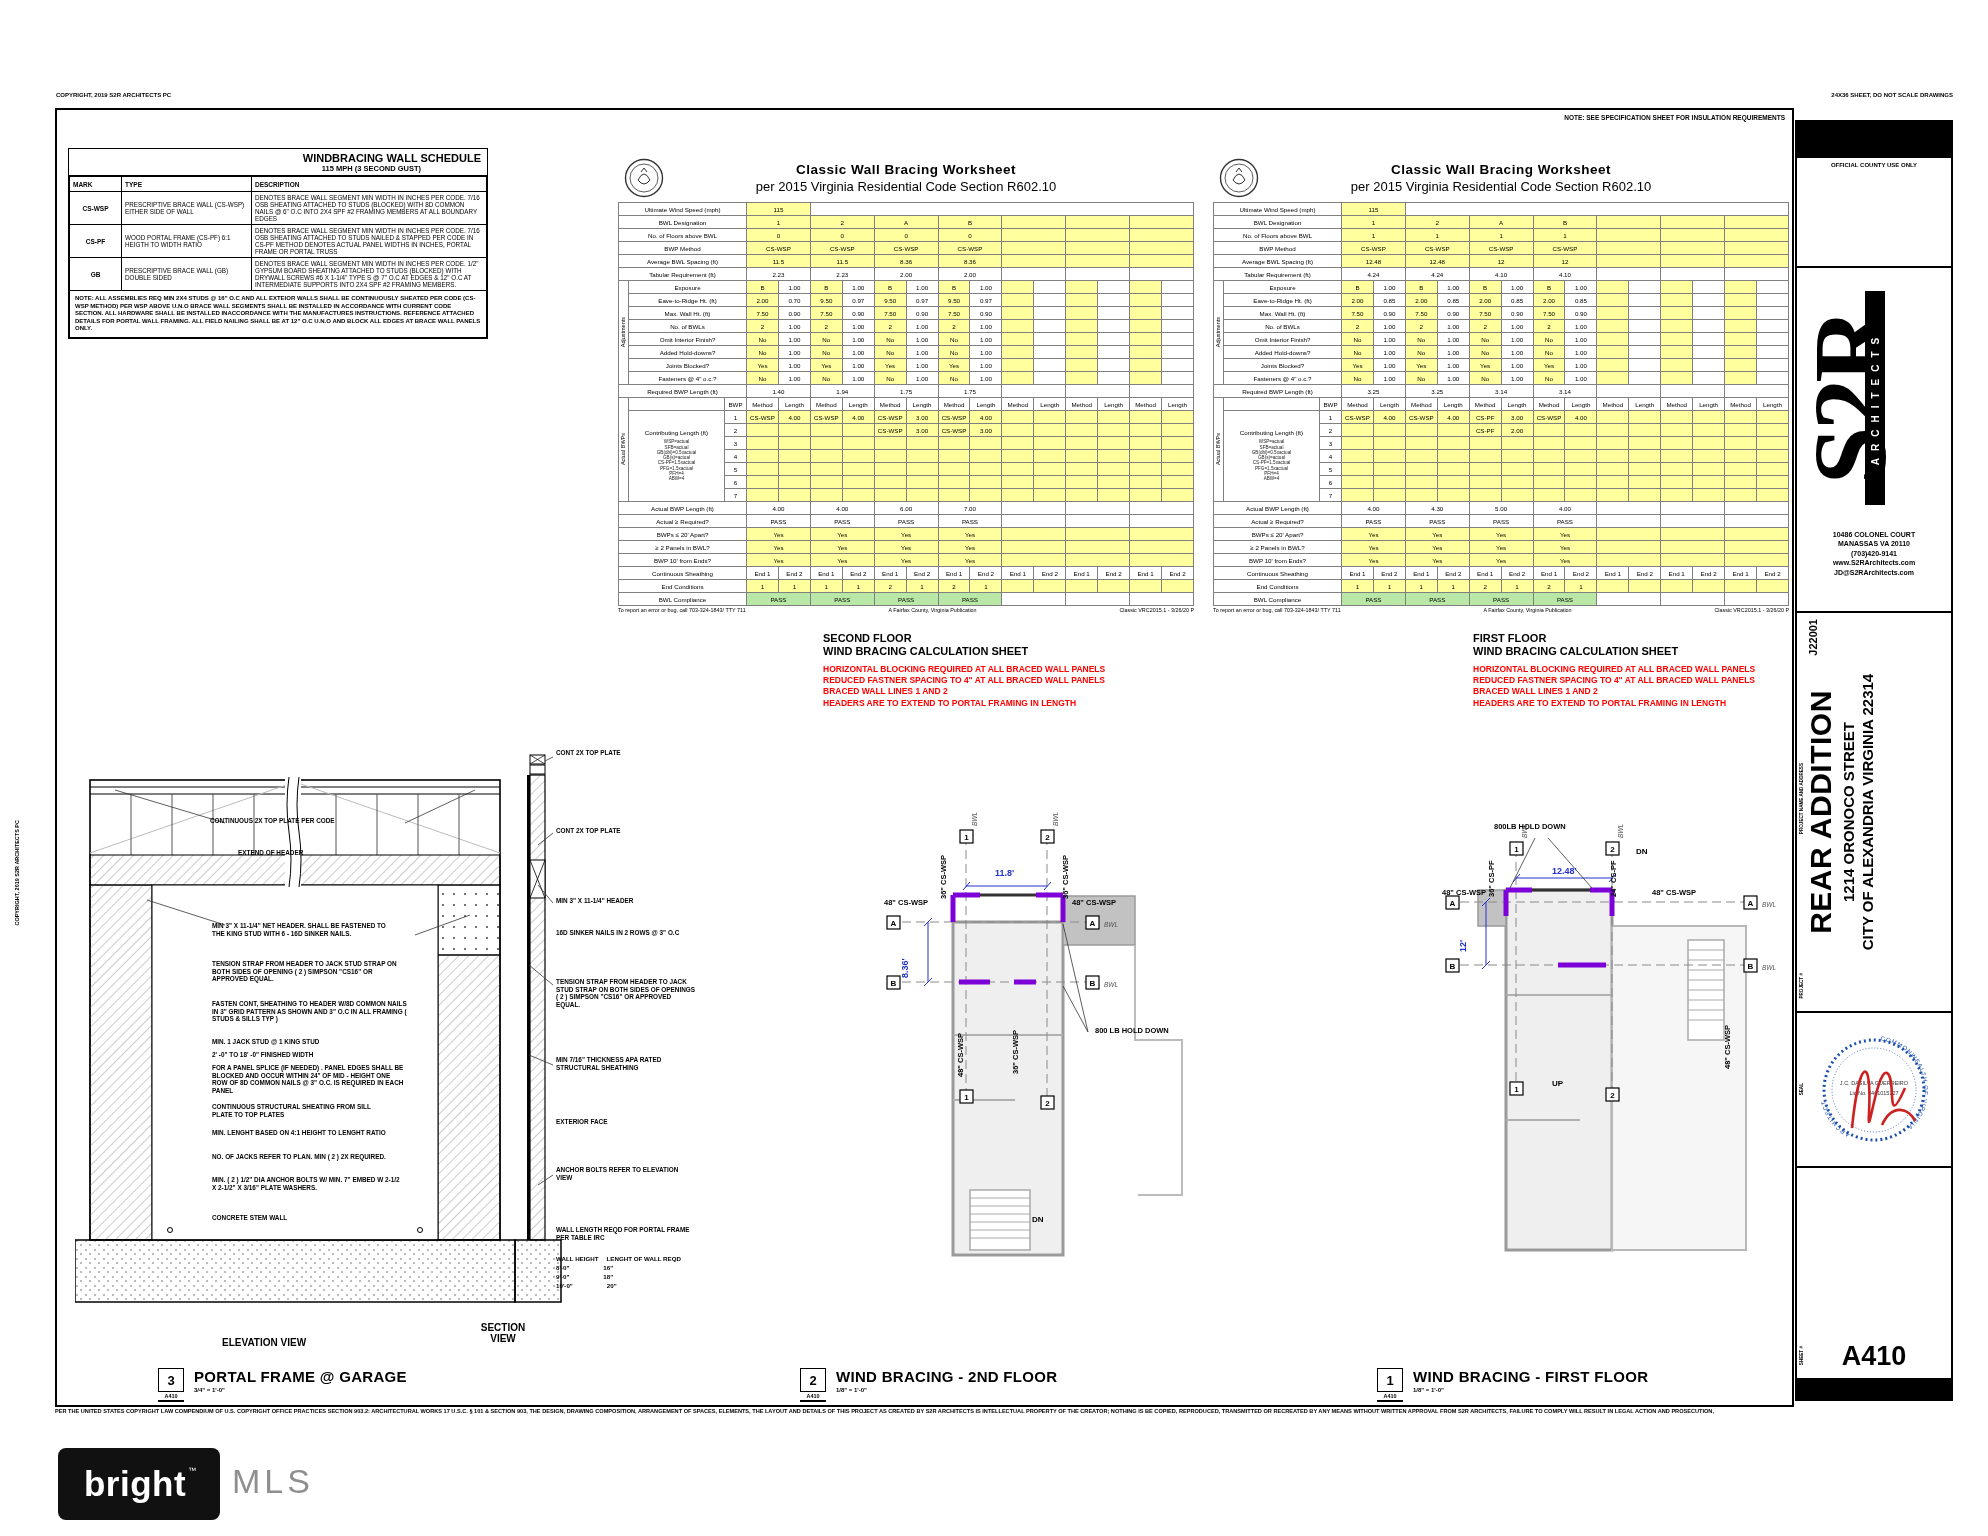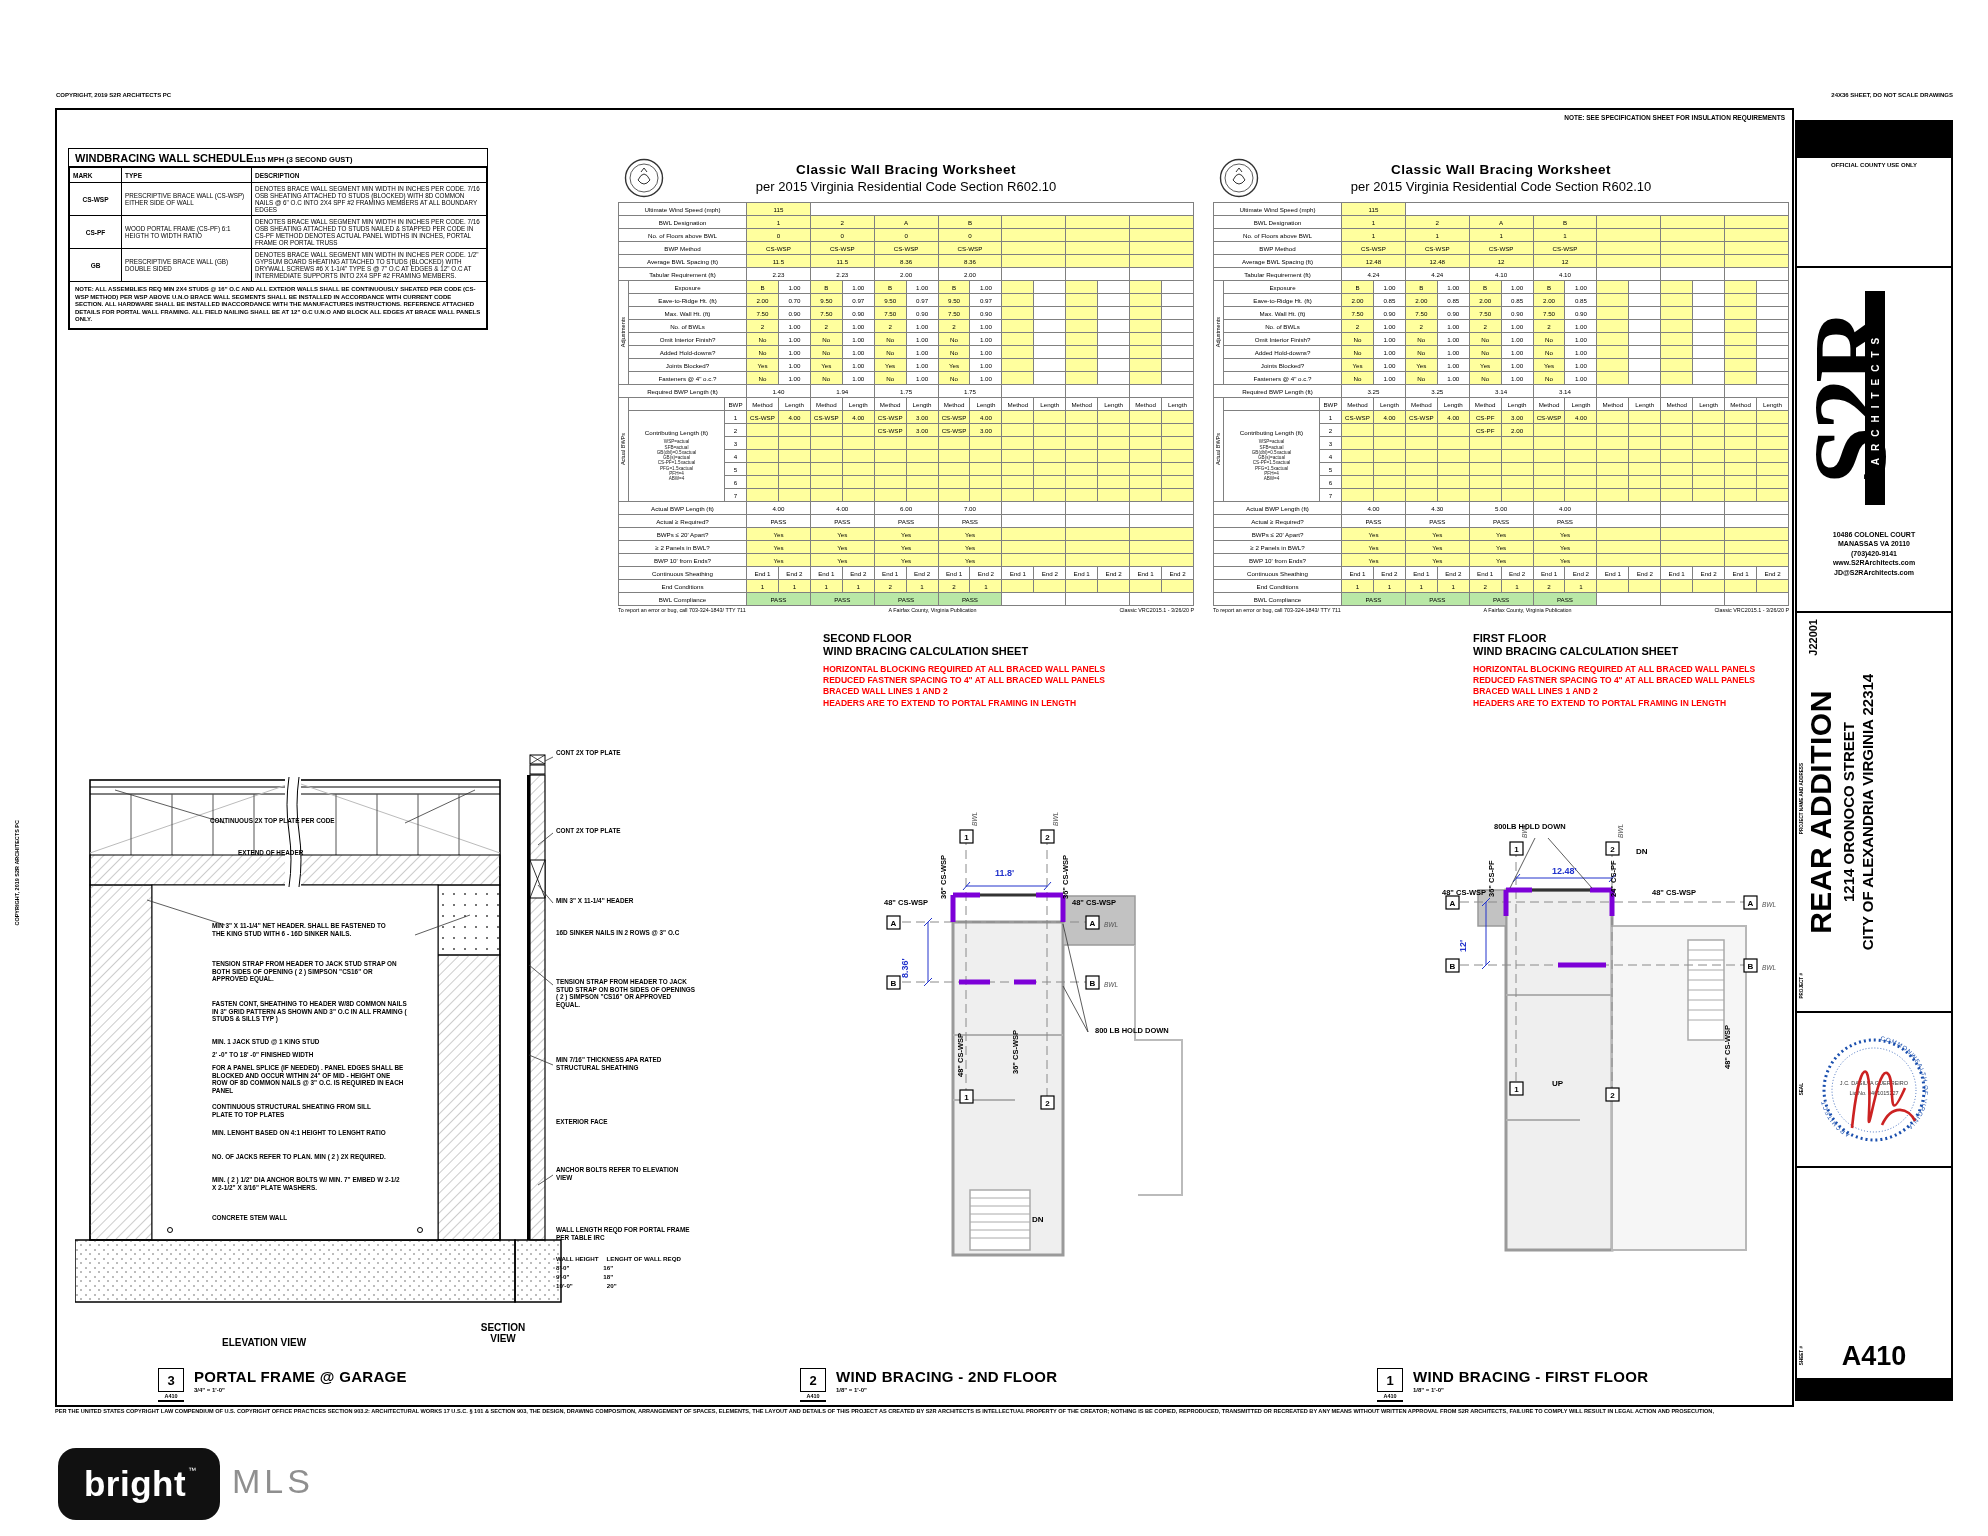--- a/index.html
+++ b/index.html
@@ -7,21 +7,21 @@
   .abs{position:absolute;}
   .vert{writing-mode:vertical-rl;transform:rotate(180deg);font-size:5.5px;line-height:1;margin:0 auto;white-space:nowrap;}
   .vlabel{position:absolute;writing-mode:vertical-rl;transform:rotate(180deg);font-size:5.5px;font-weight:bold;color:#000;}
   .rlab{position:absolute;transform:rotate(-90deg);transform-origin:left bottom;font-size:7.5px;font-weight:bold;white-space:nowrap;}
   .frame{position:absolute;left:55px;top:108px;width:1735px;height:1295px;border:2px solid #000;}
   .tb{position:absolute;left:1795px;top:120px;width:158px;height:1281px;border:2px solid #000;box-sizing:border-box;}
   .tb-sec{position:absolute;left:0;width:154px;border-bottom:2px solid #000;box-sizing:border-box;background:#fff;}
   .blackbar{background:#000;}
   
   .sched{position:absolute;left:68px;top:148px;width:418px;border:1.5px solid #000;background:#fff;}
-  .sched-titlerow{display:flex;justify-content:flex-start;align-items:flex-end;padding:3px 6px 2px 6px;border-bottom:1.5px solid #000;}
+  .sched-titlerow{display:flex;justify-content:flex-start;align-items:flex-end;padding:3px 6px 2px 6px;border-bottom:1.5px solid #000;flex-direction:column;}
   .sched-title{font-weight:bold;font-size:11px;}
   .sched-wind{font-weight:bold;font-size:7.5px;padding-right:60px;}
   .sched table{border-collapse:collapse;width:100%;table-layout:fixed;}
   .sched td,.sched th{border:1px solid #000;font-size:6.3px;padding:2px 3px;vertical-align:middle;}
   .sched th{text-align:left;font-size:6.5px;height:10px;}
   .sched .mark{text-align:center;font-weight:bold;font-size:6.5px;}
   .sched .note{font-size:6px;font-weight:bold;line-height:1.25;padding:4px 5px;}
   
   .ws{position:absolute;width:576px;}
   .ws-head{position:relative;height:46px;}
@@ -52,21 +52,21 @@
   .dnumcol{display:flex;flex-direction:column;align-items:center;border-bottom:2px solid #000;padding-bottom:1px;}
   .dnum{width:24px;height:22px;border:1.6px solid #000;display:flex;align-items:center;justify-content:center;font-weight:bold;font-size:13px;}
   .dsheet{font-size:5.5px;font-weight:bold;margin-top:1px;}
   .dnamecol{display:flex;flex-direction:column;}
   .dname{font-weight:bold;font-size:15px;letter-spacing:.3px;}
   .dscale{font-size:6px;font-weight:bold;margin-top:2px;}
   
   .microcopy{font-size:6px;font-weight:bold;}
   .legal{position:absolute;left:55px;top:1408px;width:1898px;font-size:5.6px;font-weight:bold;white-space:nowrap;overflow:hidden;}
   
-  .bright-box{position:absolute;left:58px;top:1448px;width:162px;height:72px;background:#111;border-radius:18px;display:flex;align-items:center;justify-content:center;}
+  .bright-box{position:absolute;left:58px;top:1448px;width:162px;height:72px;background:#111;border-radius:8px;display:flex;align-items:center;justify-content:center;}
   .bright-word{color:#fff;font-weight:bold;font-size:35px;letter-spacing:.5px;}
   .bright-tm{color:#fff;font-size:8px;vertical-align:top;position:relative;top:-14px;left:2px;}
   .mls-word{position:absolute;left:232px;top:1462px;color:#8f8f8f;font-size:34px;letter-spacing:4px;font-weight:500;}
   
   .official{font-size:6px;font-weight:bold;text-align:center;padding-top:4px;}
   .rotwrap{position:absolute;transform-origin:top left;transform:rotate(-90deg);}
   .logo-s2r{font-family:"Liberation Serif",serif;font-weight:bold;font-size:104px;letter-spacing:-4px;text-align:center;line-height:.9;}
   .logo-band{position:absolute;left:18px;right:18px;top:62px;height:20px;background:#000;color:#fff;display:flex;align-items:center;justify-content:center;font-size:10px;letter-spacing:7px;font-weight:bold;}
   .addr{position:absolute;left:0;width:154px;text-align:center;font-size:7px;font-weight:bold;line-height:1.35;}
   .proj-name{font-weight:bold;font-size:30px;text-align:center;letter-spacing:.5px;line-height:1.05;}

